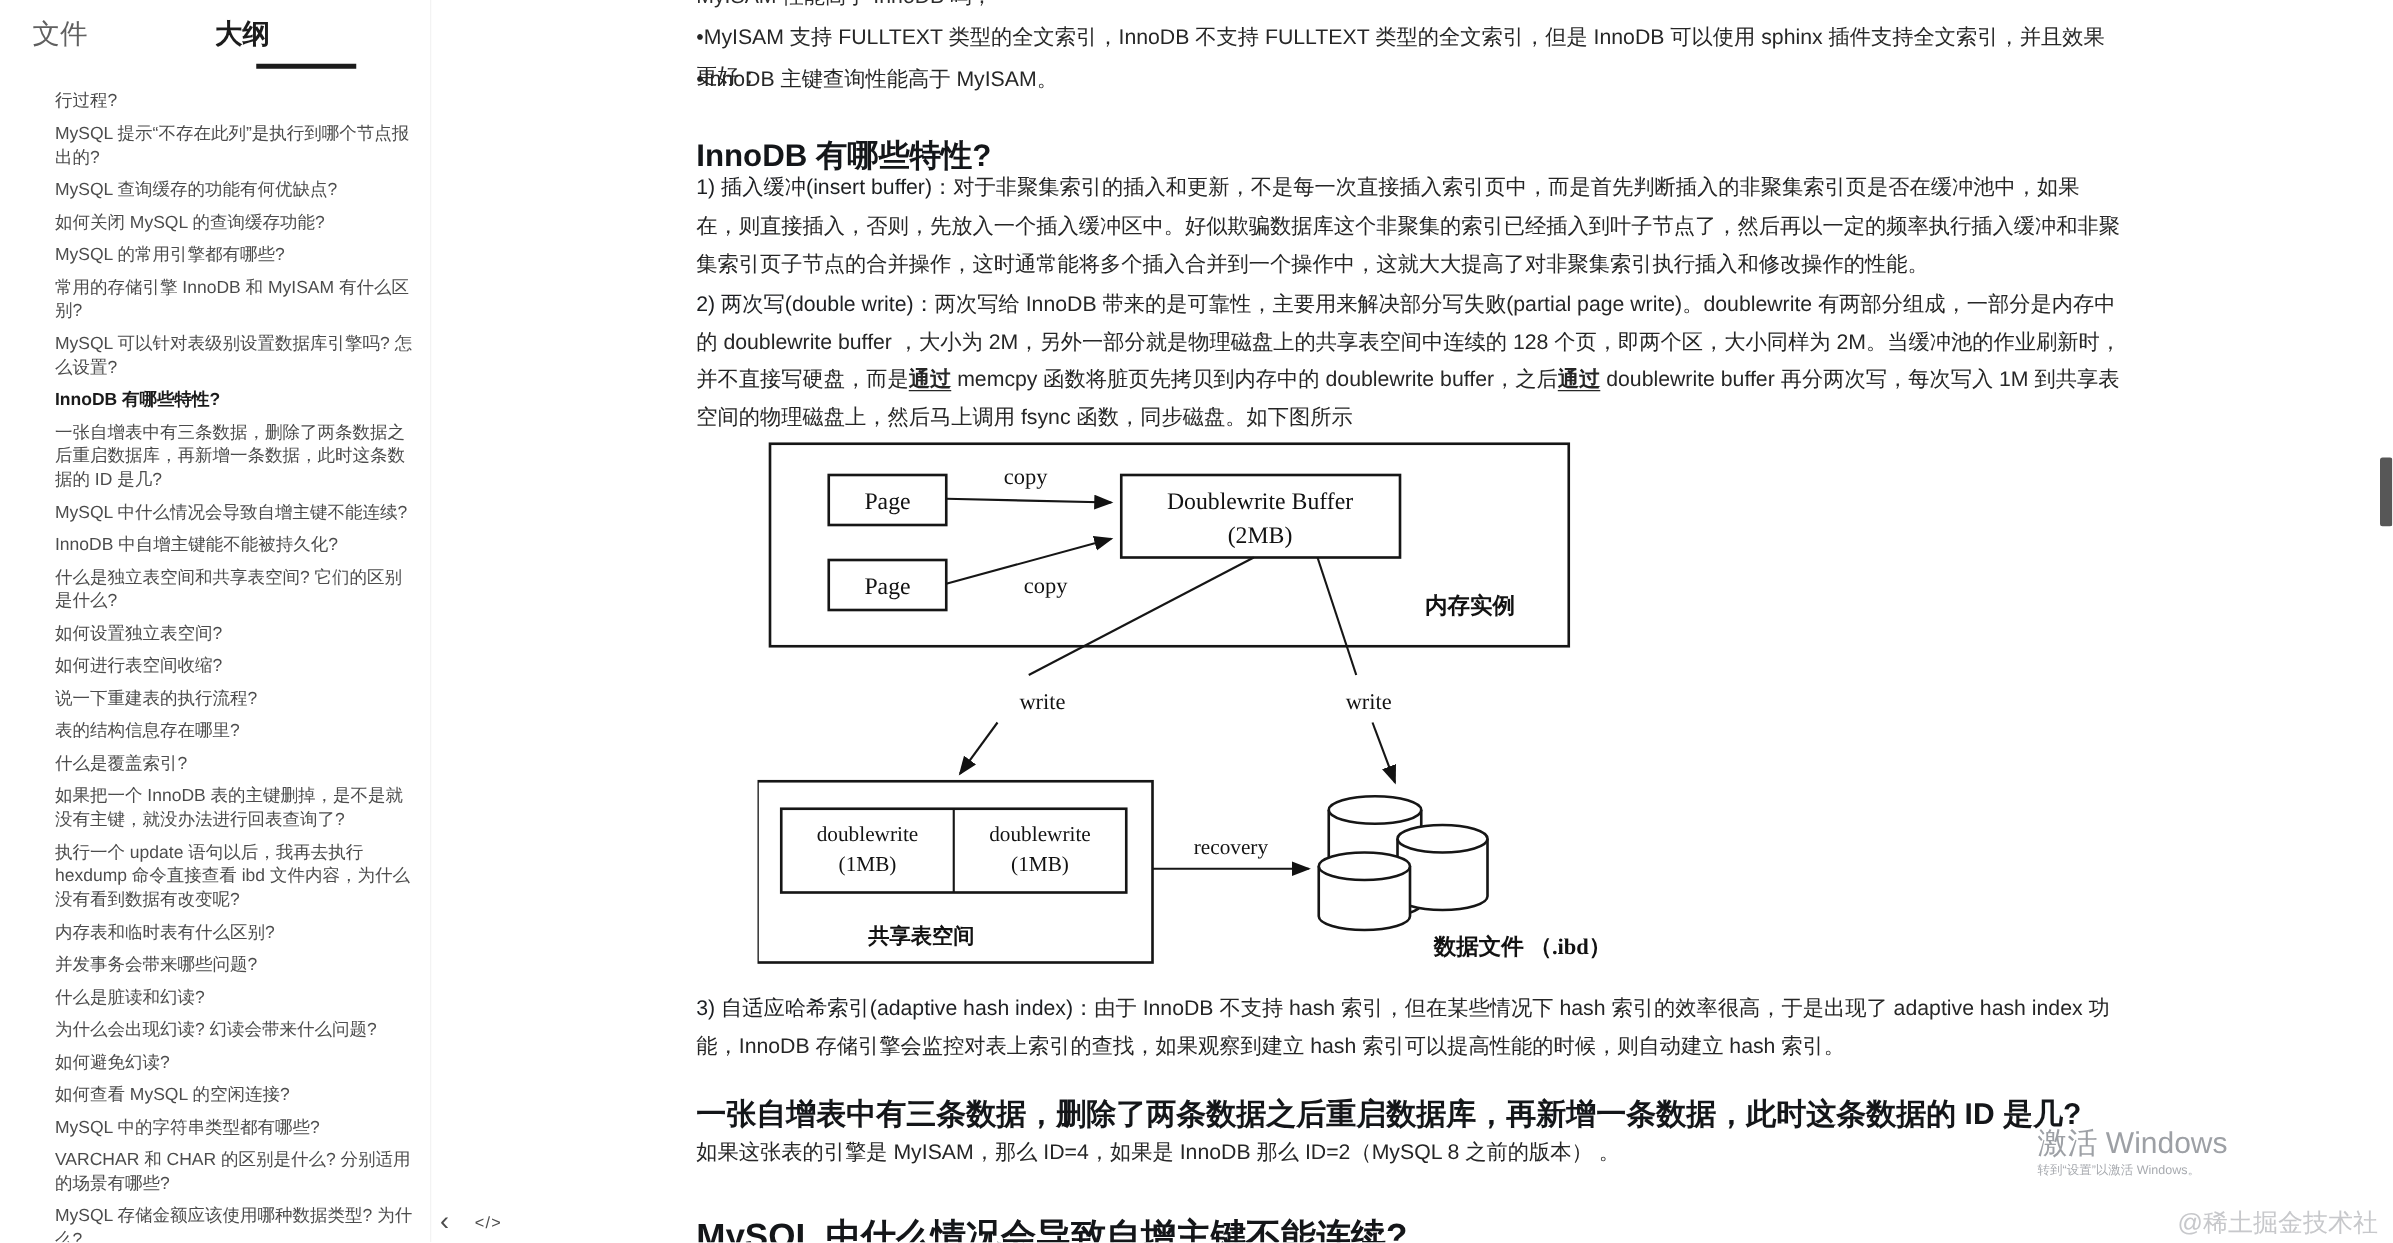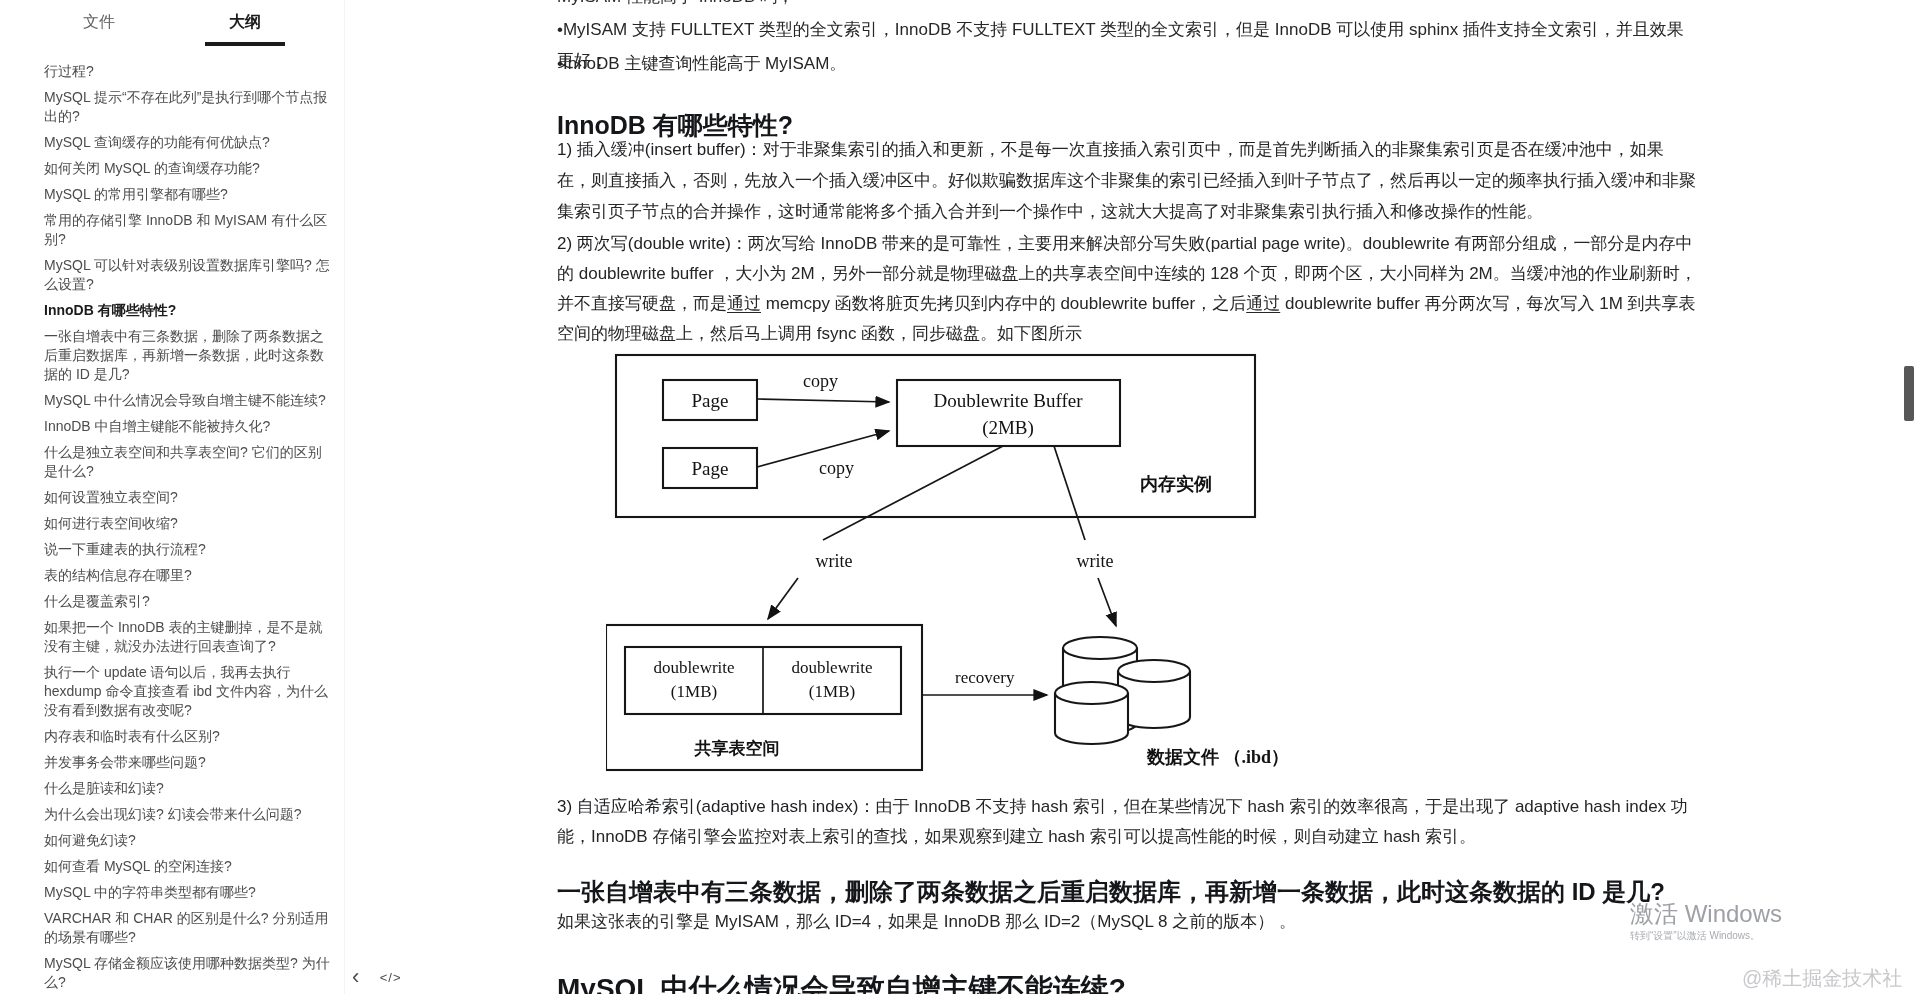--- a/index.html
+++ b/index.html
@@ -3,38 +3,38 @@
 <meta charset="utf-8">
 <style>
   html,body{margin:0;padding:0;background:#fff;}
   .page{position:relative;width:1914px;height:994px;background:#ffffff;overflow:hidden;
         font-family:"Liberation Sans","DejaVu Sans",sans-serif;color:#2a2a2a;}
 
   
   .sidebar{position:absolute;left:0;top:0;width:344px;height:994px;background:#fff;
            border-right:1px solid #f3f3f3;overflow:hidden;}
   .tabs{display:flex;padding:12px 26px 0 26px;}
-  .tab{flex:1;text-align:center;font-size:16px;color:#606060;cursor:pointer;}
+  .tab{flex:1;text-align:left;font-size:22px;color:#606060;cursor:pointer;}
   .tab.active{color:#1c1c1c;font-weight:bold;}
   .tab.active::after{content:"";display:block;margin:9px auto 0;width:80px;height:4px;background:#1b1b1b;}
   .toc{padding:16px 12px 0 44px;}
   .toc-item{font-size:14px;line-height:19px;color:#4c4c4c;margin-bottom:7px;cursor:pointer;}
   .toc-item.active{color:#1b1b1b;font-weight:bold;}
 
   
   .reader-controls{position:absolute;left:352px;top:966px;color:#4d4d4d;}
   .reader-controls .chev{font-size:22px;line-height:22px;display:inline-block;vertical-align:middle;}
   .reader-controls .code{font-size:13px;margin-left:16px;display:inline-block;vertical-align:middle;letter-spacing:1px;}
 
   
   .ab{position:absolute;left:557px;width:1140px;font-size:17px;line-height:31px;color:#262626;}
   .clip-top{top:-14px;line-height:22px;overflow:hidden;height:22px;color:#2c2c2c;}
   .h2{position:absolute;left:557px;font-weight:bold;color:#141619;line-height:1.3;white-space:nowrap;}
   .lead{font-weight:normal;color:#1d1f22;}
-  .u{text-decoration:underline;text-underline-offset:3px;}
+  .u{text-decoration:underline;text-underline-offset:3px;font-weight:bold;}
   .p2{line-height:30px;}
 
   
   .diagram{position:absolute;left:606px;top:350px;}
   .diagram text{fill:#121212;font-family:"Liberation Serif","DejaVu Serif",serif;}
   .dline{stroke:#161616;stroke-width:1.7;fill:none;}
   .dbox{stroke:#161616;stroke-width:2.1;fill:#fff;}
   .cjk{font-weight:bold;}
 
   

